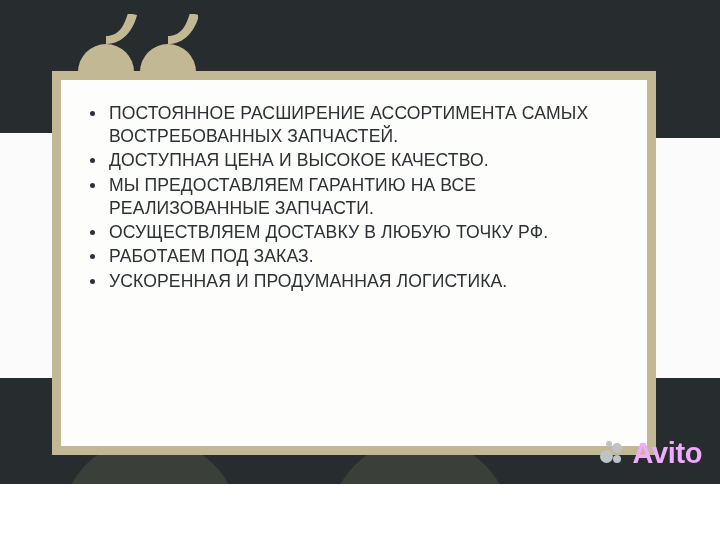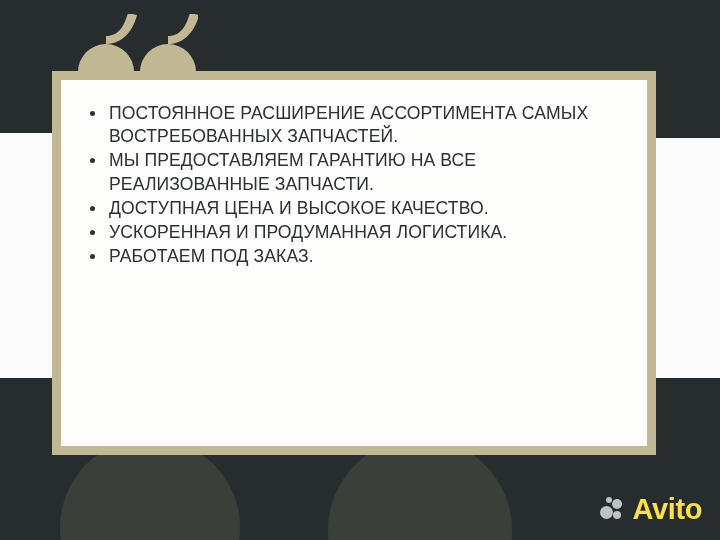--- a/index.html
+++ b/index.html
@@ -3,21 +3,21 @@
 <meta charset="utf-8">
 <style>
   html, body {
     margin: 0;
     padding: 0;
     background: #ffffff;
   }
   #canvas {
     position: relative;
     width: 720px;
-    height: 540px;
+    height: 484px;
     overflow: hidden;
     background: #272c2f;
     font-family: "Liberation Sans", sans-serif;
   }
 
   
   .band {
     position: absolute;
   }
   .band-dark-top {
@@ -122,21 +122,21 @@
     position: absolute;
     display: block;
     border-radius: 50%;
     background: #bfc3c4;
   }
   .avito-dots i.d1 { left: 0px;  top: 9px;  width: 13px; height: 13px; }
   .avito-dots i.d2 { left: 13px; top: 14px; width: 8px;  height: 8px;  }
   .avito-dots i.d3 { left: 12px; top: 2px;  width: 10px; height: 10px; }
   .avito-dots i.d4 { left: 6px;  top: 0px;  width: 6px;  height: 6px;  }
   .avito-word {
-    color: #fde047;
+    color: #f0abfc;
     font-size: 29px;
     font-weight: 700;
     letter-spacing: -0.4px;
     line-height: 1;
   }
 </style>
 </head>
 <body>
 
 <div id="canvas">
@@ -165,24 +165,25 @@
         <circle cx="90" cy="58" r="28"></circle>
         <path d="M90 30 C 108 30, 118 14, 121 1 L 112 -1 C 108 12, 103 22, 90 22 Z"></path>
       </g>
     </svg>
   </div>
 
   <div class="card-frame">
     <div class="card-inner">
       <ul class="bullets">
         <li>Постоянное расширение ассортимента самых востребованных запчастей.</li>
+        <li>Доступная цена и высокое качество.</li>
         <li>Мы предоставляем гарантию на все реализованные запчасти.</li>
-        <li>Доступная цена и высокое качество.</li>
+        <li>Осуществляем доставку в любую точку РФ.</li>
+        <li>Работаем под заказ.</li>
         <li>Ускоренная и продуманная логистика.</li>
-        <li>Работаем под заказ.</li>
       </ul>
     </div>
   </div>
 
   <div class="avito-logo">
     <span class="avito-dots">
       <i class="d1"></i>
         <i class="d2"></i>
         <i class="d3"></i>
         <i class="d4"></i>

